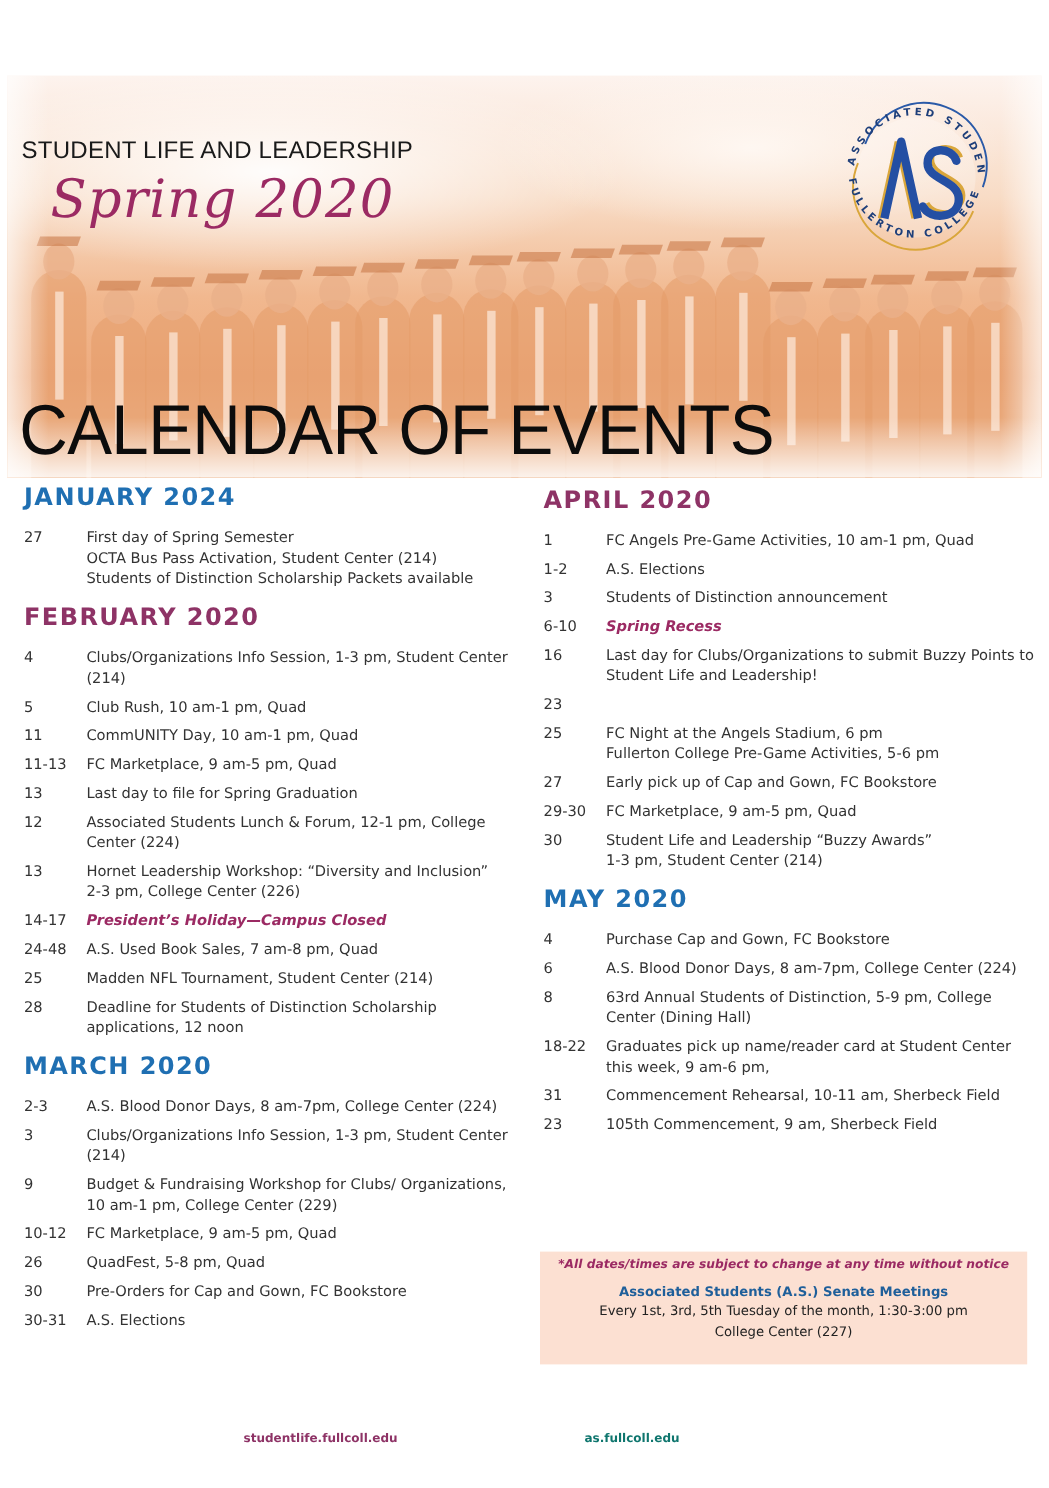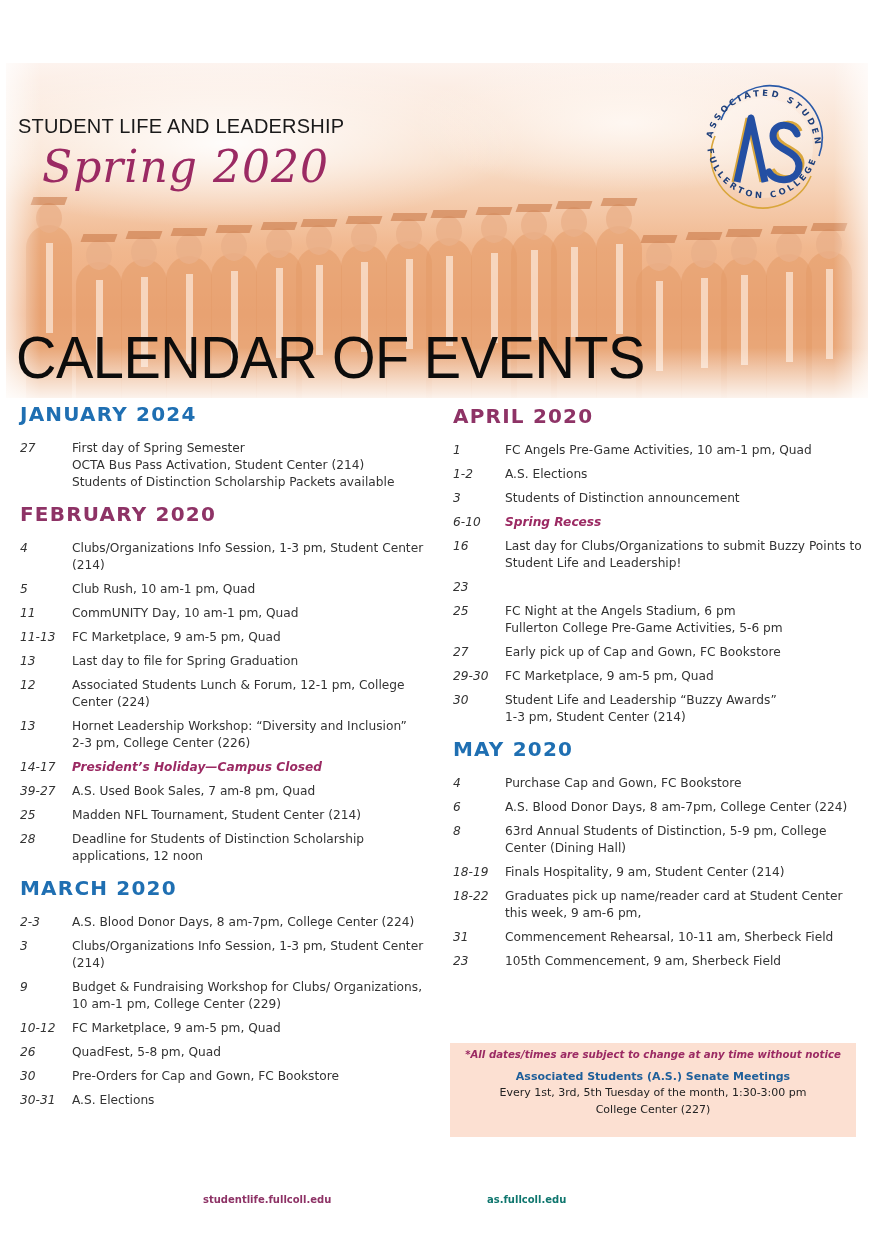--- a/index.html
+++ b/index.html
@@ -51,21 +51,21 @@
   .col-right { left: 453px; width: 410px; top: 402px; }
 
   .month {
     font-family: "DejaVu Sans", sans-serif; font-weight: bold; font-size: 20px;
     letter-spacing: 1.2px; margin-bottom: 12px; line-height: 28px;
   }
   .month.blue { color: #1f6fb2; }
   .month.plum { color: #8e3366; }
 
   .event { display: flex; font-family: "DejaVu Sans", sans-serif; font-size: 12.2px; line-height: 17px; color: #333; margin-bottom: 7px; }
-  .event .date { width: 52px; flex: none; font-style: italic; }
+  .event .date { width: 52px; flex: none; }
   .event .desc { flex: 1; }
   .event .desc.highlight { color: #9b2a63; font-weight: bold; font-style: italic; }
   .event .line { display: block; }
   .month-gap { height: 2px; }
 
   
   .notice {
     position: absolute; left: 450px; top: 1043px; width: 406px; height: 94px;
     background: #fce0d2; text-align: center; padding-top: 5px;
   }
@@ -250,21 +250,21 @@
           <span class="line">2-3 pm, College Center (226)</span>
         </div>
       </div>
       <div class="event">
         <div class="date">14-17</div>
         <div class="desc highlight">
           <span class="line">President’s Holiday—Campus Closed</span>
         </div>
       </div>
       <div class="event">
-        <div class="date">39-27</div>
+        <div class="date">24-48</div>
         <div class="desc">
           <span class="line">A.S. Used Book Sales, 7 am-8 pm, Quad</span>
         </div>
       </div>
       <div class="event">
         <div class="date">25</div>
         <div class="desc">
           <span class="line">Madden NFL Tournament, Student Center (214)</span>
         </div>
       </div>
@@ -399,26 +399,20 @@
       <div class="event">
         <div class="date">6</div>
         <div class="desc">
           <span class="line">A.S. Blood Donor Days, 8 am-7pm, College Center (224)</span>
         </div>
       </div>
       <div class="event">
         <div class="date">8</div>
         <div class="desc">
           <span class="line">63rd Annual Students of Distinction, 5-9 pm, College Center (Dining Hall)</span>
-        </div>
-      </div>
-      <div class="event">
-        <div class="date">18-19</div>
-        <div class="desc">
-          <span class="line">Finals Hospitality, 9 am, Student Center (214)</span>
         </div>
       </div>
       <div class="event">
         <div class="date">18-22</div>
         <div class="desc">
           <span class="line">Graduates pick up name/reader card at Student Center this week, 9 am-6 pm,</span>
         </div>
       </div>
       <div class="event">
         <div class="date">31</div>

